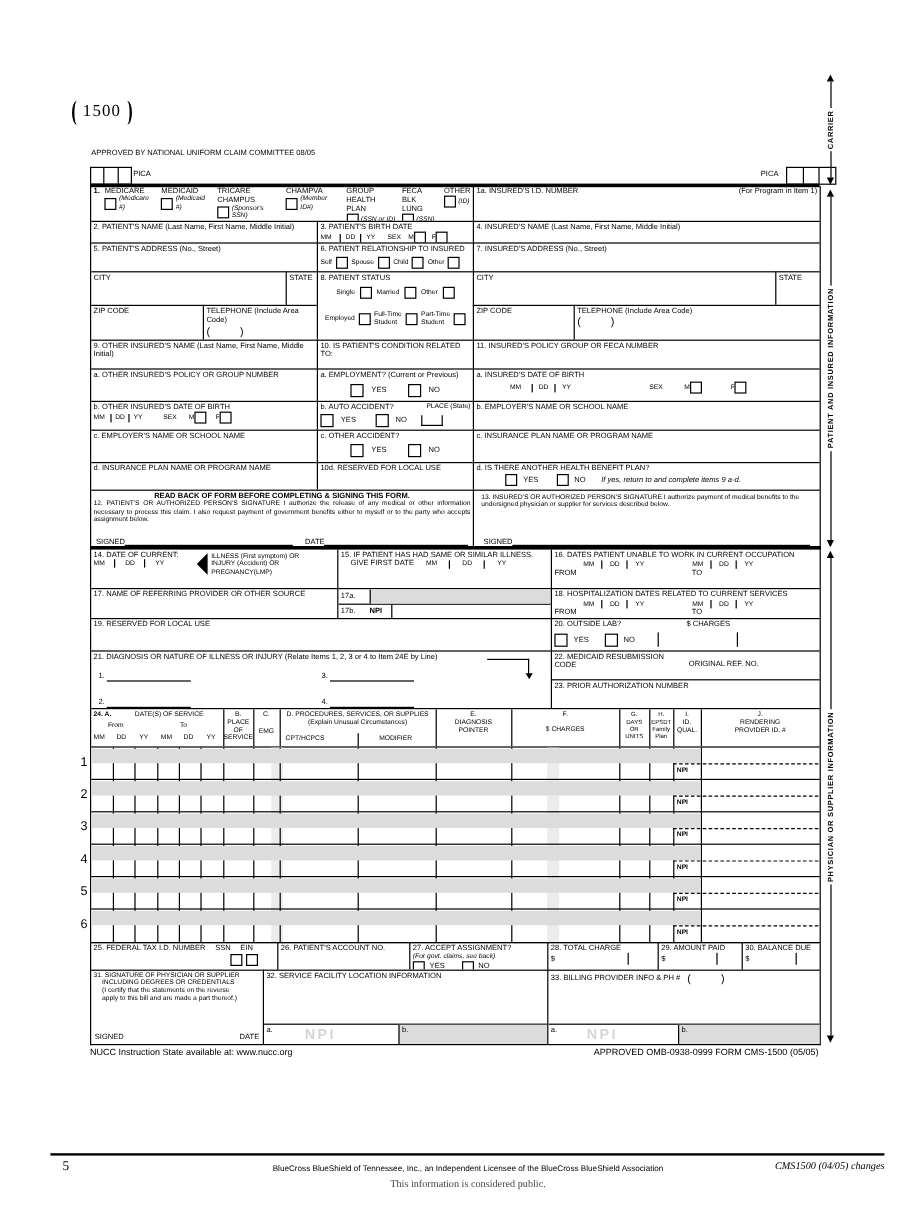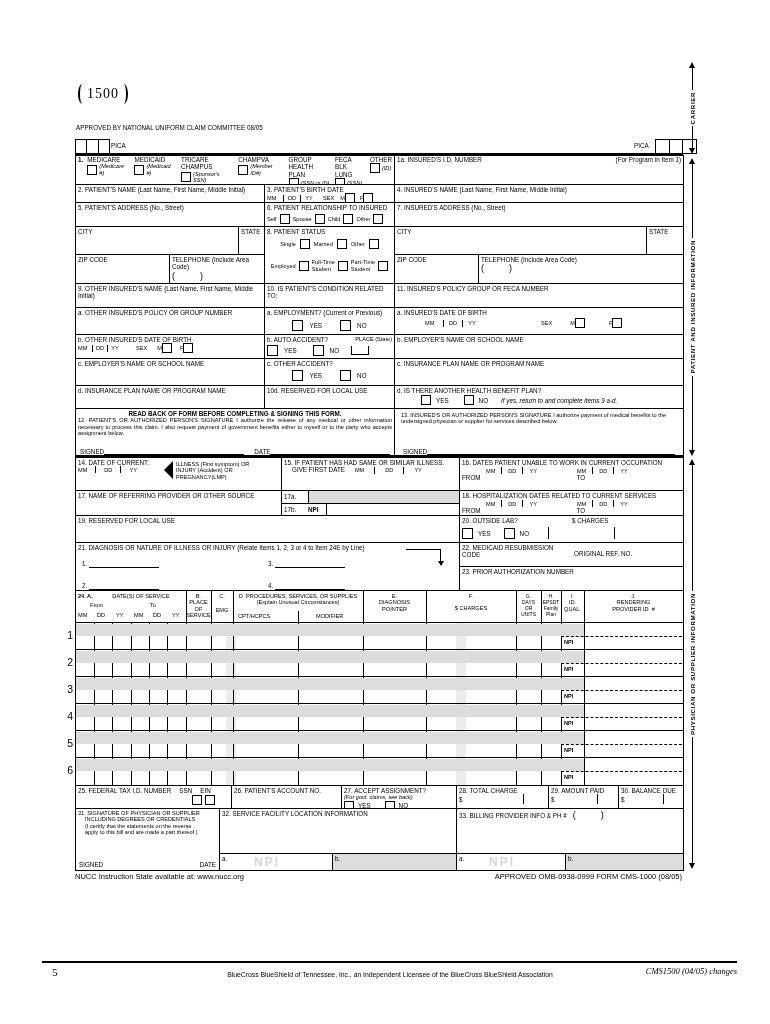--- a/index.html
+++ b/index.html
@@ -37,21 +37,21 @@
   .srow .num{position:absolute;left:-13px;top:6px;width:10px;text-align:right;font-size:10.5px;}
   .paren{display:inline-block;width:5px;height:20px;border:2px solid #000;border-radius:50%;vertical-align:middle;}
   .paren.l{border-right:none;border-top:none;border-bottom:none;border-radius:60% 0 0 60%/50% 0 0 50%;border-left-width:2px;}
   .paren.r{border-left:none;border-top:none;border-bottom:none;border-radius:0 60% 60% 0/0 50% 50% 0;border-right-width:2px;}
 </style>
 </head>
 <body>
 
 <div class="page">
 
-  <div class="abs" style="left:78px;top:82px;height:24px;display:flex;align-items:center;gap:2px;">
+  <div class="abs" style="left:60px;top:82px;height:24px;display:flex;align-items:center;gap:2px;">
     <span class="paren l"></span>
     <span style="font-size:14px;letter-spacing:1px;font-family:'Liberation Serif',serif;">1500</span>
     <span class="paren r"></span>
   </div>
   <div class="abs lbl" style="left:76px;top:124px;">APPROVED BY NATIONAL UNIFORM CLAIM COMMITTEE 08/05</div>
 
   <div class="abs" style="left:75px;top:139px;width:33px;height:13px;border:1px solid #000;display:flex;">
     <span style="flex:1;border-right:1px solid #000;"></span>
     <span style="flex:1;border-right:1px solid #000;"></span>
     <span style="flex:1;"></span>
@@ -686,21 +686,21 @@
           <span class="wm" style="position:absolute;left:32px;top:1px;">NPI</span>
         </div>
         <div style="flex:1;border-left:1px solid #000;position:relative;background:#dcdcdc;">
           <span class="lbl" style="position:absolute;left:2px;top:1px;">b.</span>
         </div>
       </div>
     </div>
   </div>
 
   <div class="abs lbl" style="left:75px;top:873px;font-size:7.5px;">NUCC Instruction State available at: www.nucc.org</div>
-  <div class="abs lbl" style="left:382px;top:873px;width:300px;text-align:right;font-size:7.5px;">APPROVED OMB-0938-0999 FORM CMS-1000 (08/05)</div>
+  <div class="abs lbl" style="left:382px;top:873px;width:300px;text-align:right;font-size:7.5px;">APPROVED OMB-0938-0999 FORM CMS-1500 (05/05)</div>
 
   <div class="varrow" style="left:684px;top:62px;height:92px;">
     <span class="tri-up"></span>
     <span class="vline"></span>
     <span class="vtext">CARRIER</span>
     <span class="vline"></span>
     <span class="tri-down"></span>
   </div>
   <div class="varrow" style="left:684px;top:158px;height:298px;">
     <span class="tri-up"></span>
@@ -713,15 +713,16 @@
     <span class="tri-up"></span>
     <span class="vline"></span>
     <span class="vtext">PHYSICIAN OR SUPPLIER INFORMATION</span>
     <span class="vline"></span>
     <span class="tri-down"></span>
   </div>
 
   <div class="hline" style="left:42px;top:961px;width:695px;height:2px;"></div>
   <div class="abs" style="left:52px;top:966px;font-size:11px;font-family:'Liberation Serif',serif;">5</div>
   <div class="abs" style="left:120px;top:971px;width:540px;text-align:center;font-size:6.8px;">BlueCross BlueShield of Tennessee, Inc., an Independent Licensee of the BlueCross BlueShield Association</div>
+  <div class="abs" style="left:120px;top:981px;width:540px;text-align:center;font-size:8.5px;color:#444;font-family:'Liberation Serif',serif;">This information is considered public.</div>
   <div class="abs it" style="left:437px;top:966px;width:300px;text-align:right;font-size:8.5px;font-family:'Liberation Serif',serif;">CMS1500 (04/05) changes</div>
 
 </div>
 
 </body></html>

